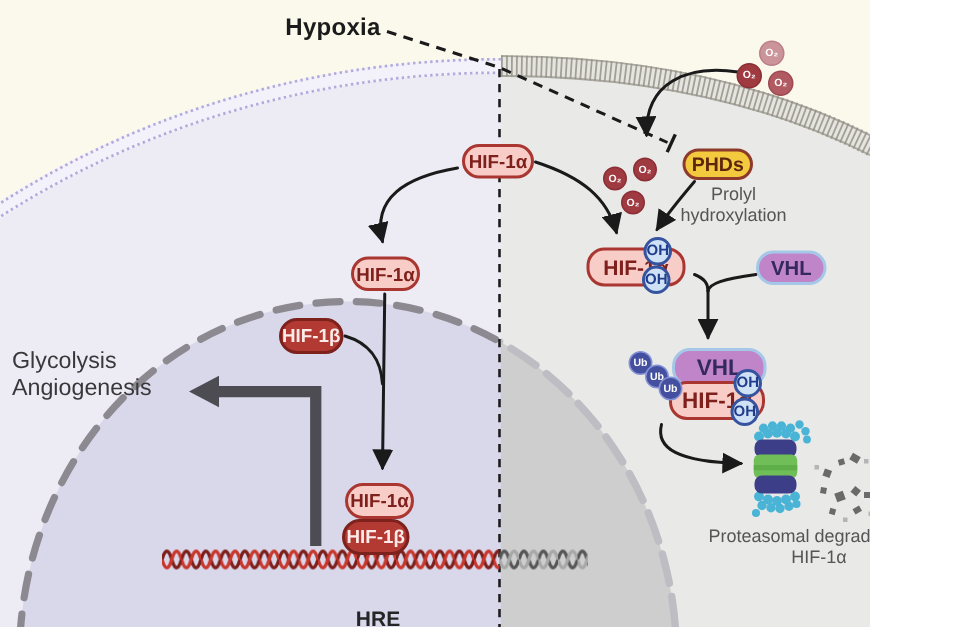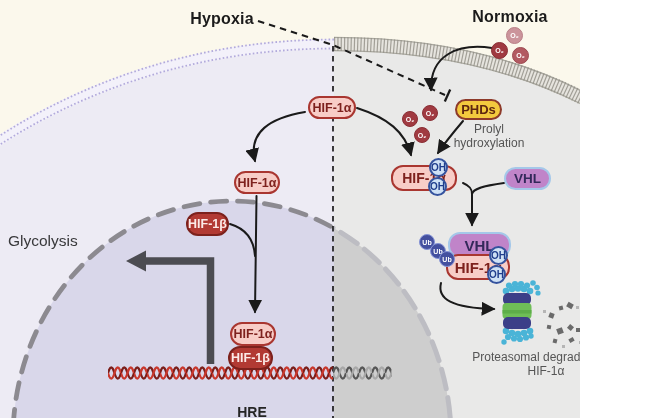--- a/index.html
+++ b/index.html
@@ -166,21 +166,20 @@
           <rect x="576" y="306" width="3" height="3"></rect>
         <rect x="584" y="311" width="3" height="3"></rect>
           <rect x="585" y="323" width="3" height="3"></rect>
         <rect x="562" y="345" width="3" height="3"></rect>
           <rect x="579" y="341" width="3" height="3"></rect>
       </g>
     </g>
   </svg>
 
   <div class="lbl cond" style="left:180px; top:10px;">Hypoxia</div>
-  <div class="lbl cond" style="left:468px; top:8px;">Normoxia</div>
 
   <div class="pill hif1a" style="left:308px; top:96px; width:48px; height:23px; font-size:12.5px;">HIF-1α</div>
   <div class="pill hif1a" style="left:234px; top:171px; width:46px; height:23px; font-size:12.5px;">HIF-1α</div>
   <div class="pill hif1a" style="left:391px; top:165px; width:66px; height:26px; font-size:14px;">HIF-1α</div>
   <div class="pill phds" style="left:455px; top:99px; width:47px; height:21px; font-size:13px;">PHDs</div>
   <div class="pill vhl" style="left:504px; top:167px; width:47px; height:23px; font-size:13.5px;">VHL</div>
   <div class="pill vhl" style="left:448px; top:232px; width:63px; height:26px; font-size:15px;">VHL</div>
   <div class="pill hif1a" style="left:446px; top:254px; width:64px; height:26px; font-size:15px;">HIF-1α</div>
   <div class="pill hif1b" style="left:186px; top:212px; width:43px; height:24px; font-size:12.5px;">HIF-1β</div>
   <div class="pill hif1a" style="left:230px; top:322px; width:46px; height:24px; font-size:12.5px;">HIF-1α</div>
@@ -200,19 +199,20 @@
   <div class="mol oh" style="left:487px; top:265px; width:19px; height:19px;">OH</div>
 
   <div class="mol ub" style="left:419px; top:234px; width:16px; height:16px;">Ub</div>
   <div class="mol ub" style="left:430px; top:243px; width:16px; height:16px;">Ub</div>
   <div class="mol ub" style="left:439px; top:251px; width:16px; height:16px;">Ub</div>
 
   <div class="lbl caption" style="left:447px; top:122px; width:84px;">Prolyl hydroxylation</div>
 
   <div class="lbl targets" style="left:8px; top:232px;">
     <div>Glycolysis</div>
+    <div>Angiogenesis</div>
   </div>
 
   <div class="lbl hre" style="left:229px; top:404px; width:46px;">HRE</div>
 
   <div class="lbl caption" style="left:470px; top:350px; width:152px;">Proteasomal degradation of HIF-1α</div>
 
 </div>
 
 </body></html>

